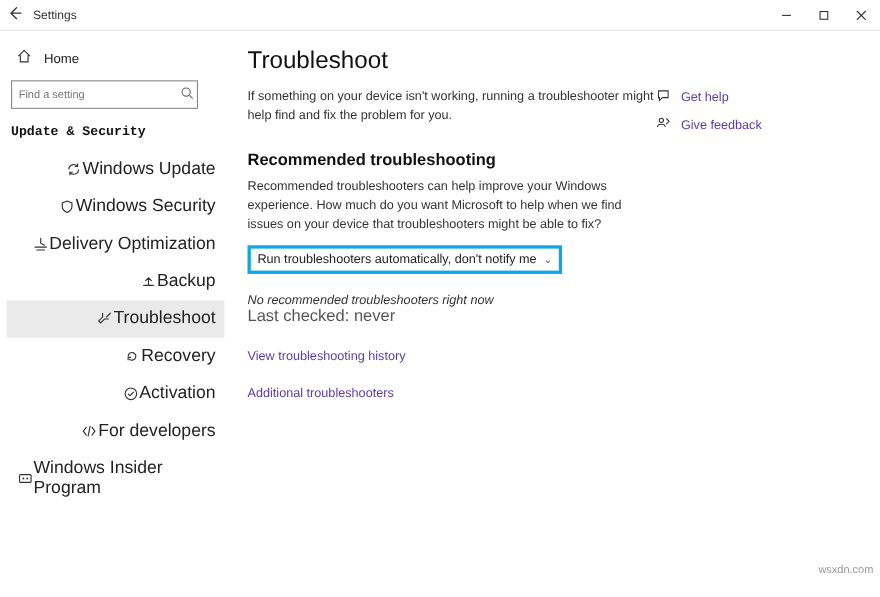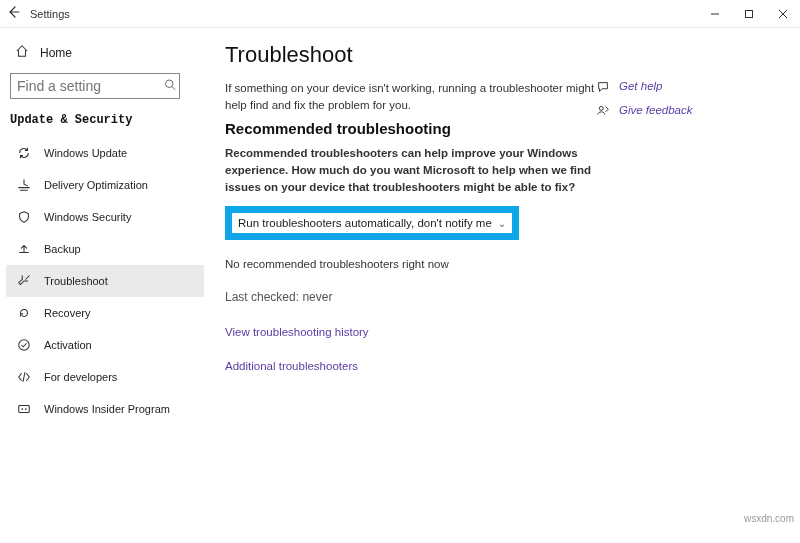--- a/index.html
+++ b/index.html
@@ -8,40 +8,40 @@
   .tb-back { width: 28px; text-align: center; font-size: 13px; color: #333; cursor: pointer; }
   .tb-title { font-size: 11px; color: #333; margin-left: 2px; }
   .tb-controls { position: absolute; right: 0; top: 0; display: flex; height: 28px; }
   .tb-btn { width: 34px; height: 28px; display: flex; align-items: center; justify-content: center; font-size: 11px; color: #333; }
   .tb-btn svg { display: block; }
   .app { display: flex; height: calc(100% - 28px); }
   .sidebar { width: 205px; padding: 10px 0 16px 6px; border-right: 1px solid transparent; background: #fff; }
   .home-row { display: flex; align-items: center; gap: 10px; padding: 6px 8px; font-size: 12px; cursor: pointer; }
   .home-row .icon { width: 16px; text-align: center; color: #333; }
   .search-wrap { margin: 6px 8px 10px 4px; position: relative; }
-  .search-input { width: 170px; height: 26px; border: 1px solid #888; padding: 0 24px 0 6px; font-size: 14px; color: #666; background: #fff; }
+  .search-input { width: 170px; height: 26px; border: 1px solid #888; padding: 0 24px 0 6px; font-size: 10px; color: #666; background: #fff; }
   .search-icon { position: absolute; right: 20px; top: 50%; transform: translateY(-50%); color: #666; font-size: 12px; }
   .section-head { font-size: 12px; font-weight: 600; padding: 4px 8px 10px 4px; color: #111; font-family: Liberation Mono, monospace; }
   .nav { display: flex; flex-direction: column; }
-  .nav-item { display: flex; align-items: center; gap: 12px; padding: 8px 8px 8px 10px; font-size: 11px; color: #222; cursor: pointer; }
+  .nav-item { display: flex; align-items: center; padding: 8px 8px 8px 10px; font-size: 16px; color: #222; cursor: pointer; justify-content: flex-end; }
   .nav-item .icon { width: 16px; height: 16px; display: flex; align-items: center; justify-content: center; color: #333; }
   .nav-item.active { background: #eaeaea; }
   .main { flex: 1; padding: 14px 0 0 20px; display: flex; }
   .content { flex: 1; max-width: 370px; }
   .page-title { font-size: 22px; font-weight: 400; margin-bottom: 12px; color: #111; }
-  .desc { font-size: 11.5px; color: #333; line-height: 1.5; margin-bottom: 5px; }
+  .desc { font-size: 11.5px; color: #333; line-height: 1.5; margin-bottom: 22px; }
   .sub-head { font-size: 15px; font-weight: 700; color: #111; margin-bottom: 8px; }
-  .sub-desc { font-size: 11.5px; color: #333; line-height: 1.5; margin-bottom: 10px; font-weight: bold; }
-  .dropdown { display: inline-flex; align-items: center; justify-content: space-between; border: 7px solid #0ea5e9; padding: 4px 6px; font-size: 11.5px; color: #222; min-width: 250px; cursor: pointer; background: #fff; }
+  .sub-desc { font-size: 11.5px; color: #333; line-height: 1.5; margin-bottom: 10px; }
+  .dropdown { display: inline-flex; align-items: center; justify-content: space-between; border: 3px solid #0ea5e9; padding: 4px 6px; font-size: 11.5px; color: #222; min-width: 250px; cursor: pointer; background: #fff; }
   .dropdown .chev { font-size: 10px; color: #666; margin-left: 6px; }
-  .status-line { font-size: 11.5px; color: #333; margin-top: 18px; }
-  .last-checked { font-size: 12px; color: #555; margin-top: 20px; }
+  .status-line { font-size: 11.5px; color: #333; margin-top: 18px; font-style: italic; }
+  .last-checked { font-size: 15px; color: #555; margin-top: 0; }
   .link { color: #5b3ba6; font-size: 11.5px; margin-top: 22px; display: block; cursor: pointer; }
   .help-col { width: 180px; padding: 34px 8px 0 0; }
-  .help-row { display: flex; align-items: flex-start; gap: 8px; font-size: 11.5px; color: #5b3ba6; padding: 4px 0; cursor: pointer; font-style: italic; }
+  .help-row { display: flex; align-items: center; gap: 8px; font-size: 11.5px; color: #5b3ba6; padding: 4px 0; cursor: pointer; }
   .help-row .icon { width: 16px; color: #333; text-align: center; }
   .watermark { position: absolute; right: 6px; bottom: 19px; font-size: 10px; color: #999; }
 </style>
 </head>
 <body>
 
 <div class="titlebar">
   <div class="tb-back">
     <svg width="12" height="12" viewBox="0 0 12 12">
         <path d="M7 1 L2 6 L7 11 M2 6 H11" stroke="#333" stroke-width="1.2" fill="none" stroke-linecap="round"></path>
@@ -95,32 +95,32 @@
             <svg width="14" height="14" viewBox="0 0 16 16">
               <path d="M3 8a5 5 0 0 1 9-3 M13 8a5 5 0 0 1-9 3" stroke="#333" stroke-width="1.2" fill="none"></path>
               <path d="M12 2v3h-3 M4 14v-3h3" stroke="#333" stroke-width="1.2" fill="none"></path>
             </svg>
           </span>
         <span>Windows Update</span>
       </div>
       <div class="nav-item">
         <span class="icon">
             <svg width="14" height="14" viewBox="0 0 16 16">
+              <path d="M8 2 L13 4 V8 C13 11 10 13 8 14 C6 13 3 11 3 8 V4 Z" stroke="#333" stroke-width="1.2" fill="none"></path>
+            </svg>
+          </span>
+        <span>Windows Security</span>
+      </div>
+      <div class="nav-item">
+        <span class="icon">
+            <svg width="14" height="14" viewBox="0 0 16 16">
               <path d="M8 2v5l4 2 M2 11h12 M4 14h8" stroke="#333" stroke-width="1.2" fill="none" stroke-linecap="round"></path>
             </svg>
           </span>
         <span>Delivery Optimization</span>
-      </div>
-      <div class="nav-item">
-        <span class="icon">
-            <svg width="14" height="14" viewBox="0 0 16 16">
-              <path d="M8 2 L13 4 V8 C13 11 10 13 8 14 C6 13 3 11 3 8 V4 Z" stroke="#333" stroke-width="1.2" fill="none"></path>
-            </svg>
-          </span>
-        <span>Windows Security</span>
       </div>
       <div class="nav-item">
         <span class="icon">
             <svg width="14" height="14" viewBox="0 0 16 16">
               <path d="M8 12 V4 M5 7 L8 4 L11 7 M3 12 H13" stroke="#333" stroke-width="1.2" fill="none" stroke-linecap="round"></path>
             </svg>
           </span>
         <span>Backup</span>
       </div>
       <div class="nav-item active">

